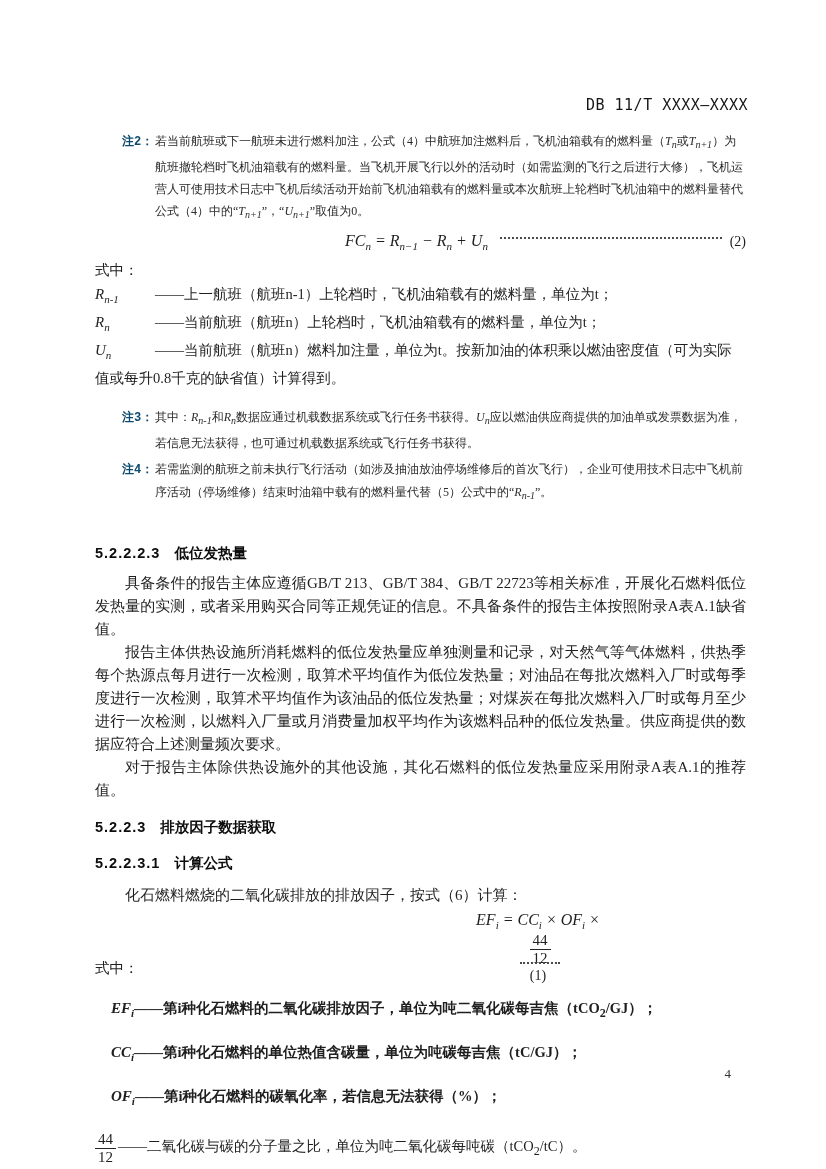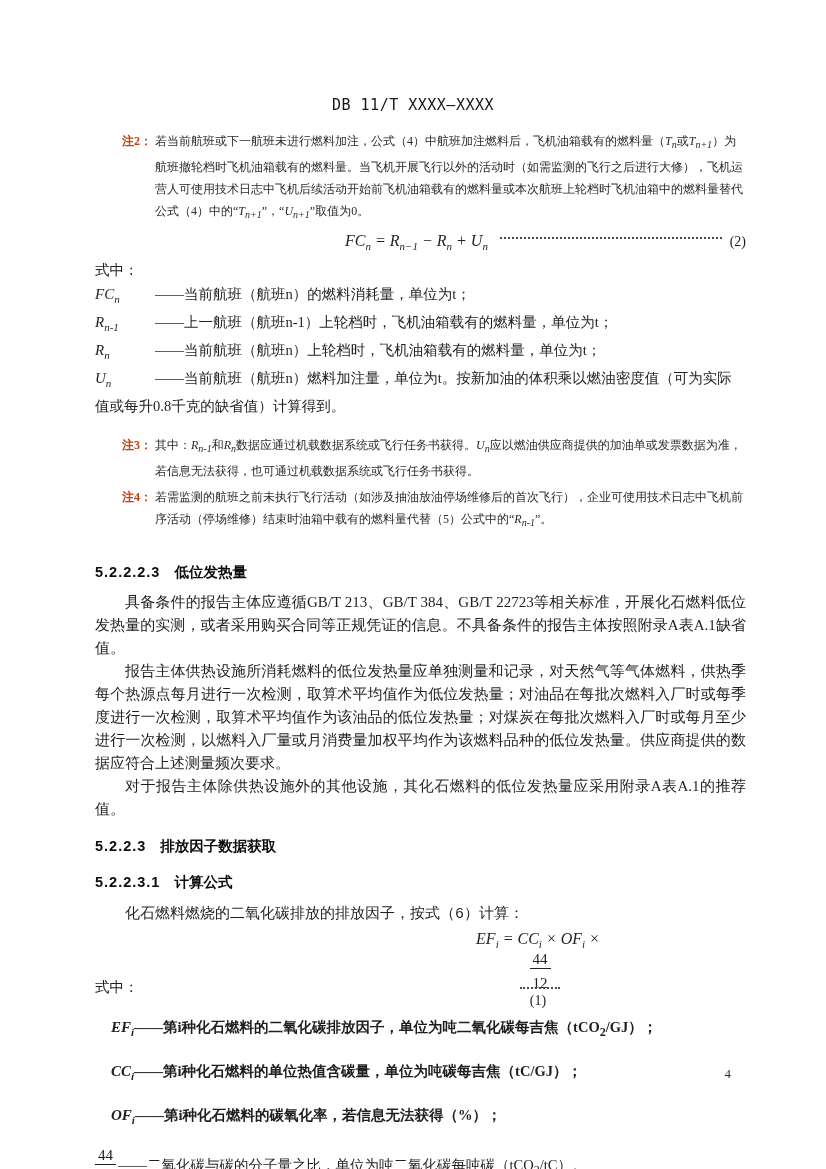--- a/index.html
+++ b/index.html
@@ -7,21 +7,22 @@
     position:relative;
     width:826px;height:1169px;
     background:#ffffff;
     overflow:hidden;
     font-family:"Liberation Serif","DejaVu Serif",serif;
     color:#1f1f1f;
     -webkit-font-smoothing:antialiased;
   }
   .doc-header{
     padding-top:96px;
-    text-align:center;
+    padding-right:78px;
+    text-align:right;
     font-family:"DejaVu Sans Mono","Liberation Mono",monospace;
     font-size:15px;
     line-height:18px;
     letter-spacing:0.5px;
     color:#161616;
   }
   .content{padding-left:95px;padding-right:80px;}
   
   .note{
     margin-top:16px;
@@ -29,23 +30,23 @@
     line-height:22px;
     padding-left:60px;
     text-indent:-33px;
     color:#2a2a2a;
   }
   .note + .note{margin-top:4px;}
   .note-label{
     display:inline-block;
     width:33px;
     text-indent:0;
-    font-family:Liberation Serif, serif;
+    font-family:Liberation Mono, monospace;
     font-weight:bold;
-    color:#c2410c;
+    color:#0c4a6e;
   }
   
   .formula-row{
     display:flex;
     align-items:center;
     margin-top:2px;
     padding-left:250px;
     font-size:16px;
     height:26px;
   }
@@ -62,21 +63,20 @@
   .fnum{font-style:normal;font-size:14px;white-space:nowrap;}
   .frac{
     display:inline-flex;
     flex-direction:column;
     align-items:center;
     font-style:normal;
     font-size:15px;
     line-height:17px;
     margin-left:4px;
     transform:translateY(1px);
-    gap:6px;
   }
   .frac .num{border-bottom:1.3px solid #222;padding:0 3px;}
   
   .plain{margin:0;font-size:14.5px;line-height:26px;}
   .where-label{margin-top:2px;}
   .def-row{font-size:14.5px;line-height:23px;margin:0;}
   .def-row .term{
     display:inline-block;
     width:60px;
     font-style:italic;
@@ -97,33 +97,33 @@
   
   .sec-heading{
     font-family:"Liberation Sans","DejaVu Sans",sans-serif;
     font-weight:bold;
     font-size:14.5px;
     line-height:22px;
     color:#0d0d0d;
     margin:0;
   }
   .sec-heading .sec-num{letter-spacing:1px;margin-right:14px;}
-  .h-52223{margin-top:26px;}
+  .h-52223{margin-top:34px;}
   .h-5223{margin-top:14px;}
   .h-52231{margin-top:14px;}
   .h-52232{margin-top:12px;}
   
   .body-para{
     margin:0;
     font-size:15px;
     line-height:23px;
     text-indent:2em;
     text-align:justify;
   }
-  .mt10{margin-top:10px;font-family:Liberation Mono, monospace;}
+  .mt10{margin-top:10px;}
   .mt8{margin-top:8px;}
   .page-number{
     position:absolute;
     top:1066px;
     right:95px;
     font-size:13px;
     color:#333;
   }
 </style>
 </head>
@@ -140,23 +140,20 @@
     </div>
 
     <div class="formula-row">
       <span class="expr">FC<sub>n</sub> = R<sub>n−1</sub> − R<sub>n</sub> + U<sub>n</sub></span>
       <span class="leader"></span>
       <span class="fnum">(2)</span>
     </div>
 
     <p class="plain where-label">式中：</p>
 
-    <p class="def-row">
-      <span class="term">FC<sub>n</sub></span><span>——当前航班（航班n）的燃料消耗量，单位为t；</span>
-    </p>
     <p class="def-row">
       <span class="term">R<sub>n-1</sub></span><span>——上一航班（航班n-1）上轮档时，飞机油箱载有的燃料量，单位为t；</span>
     </p>
     <p class="def-row">
       <span class="term">R<sub>n</sub></span><span>——当前航班（航班n）上轮档时，飞机油箱载有的燃料量，单位为t；</span>
     </p>
     <p class="def-row">
       <span class="term">U<sub>n</sub></span><span>——当前航班（航班n）燃料加注量，单位为t。按新加油的体积乘以燃油密度值（可为实际值或每升0.8千克的缺省值）计算得到。</span>
     </p>
 

